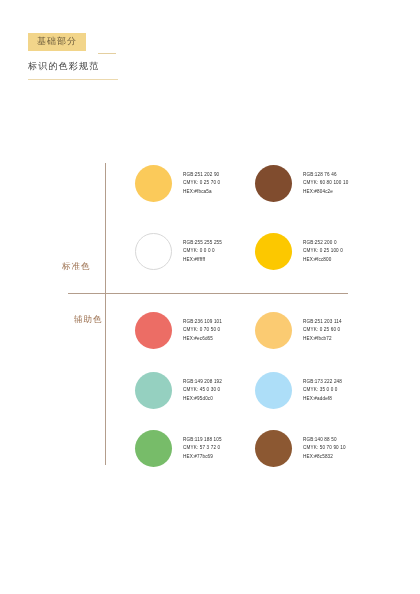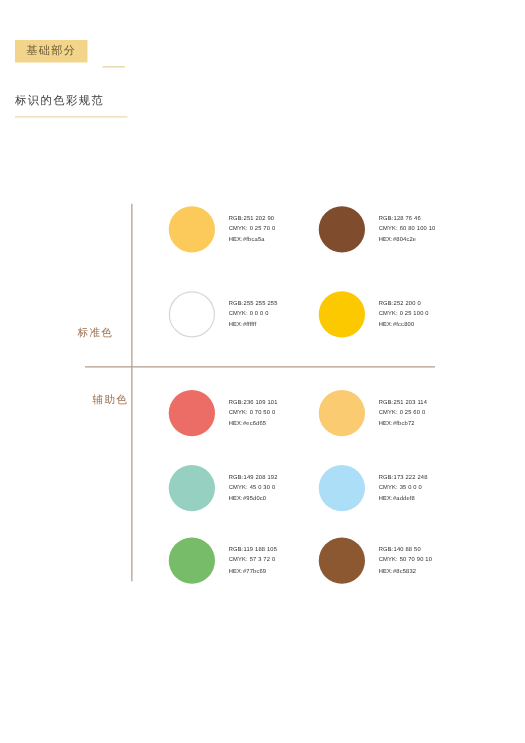--- a/index.html
+++ b/index.html
@@ -6,39 +6,39 @@
   body{
     width:420px;height:594px;
     background:#ffffff;
     font-family:"Liberation Sans","DejaVu Sans",sans-serif;
     position:relative;
     overflow:hidden;
     -webkit-font-smoothing:antialiased;
   }
 
   
-  #header{position:absolute;left:12px;top:30px;width:120px;}
+  #header{position:absolute;left:28px;top:30px;width:120px;}
   #badge{
     display:inline-block;
     background:#f2d58a;
     color:#6b5a3a;
     font-size:9px;
     letter-spacing:1px;
     padding:4px 9px 5px 9px;
     line-height:1;
     white-space:nowrap;
   }
   #badge-dash{
     position:absolute;
     left:70px;top:23px;
     width:18px;height:1px;
     background:#e4cfa0;
   }
   #subtitle{
-    margin-top:26px;
+    margin-top:11px;
     font-size:9px;
     color:#3b3b3b;
     letter-spacing:1.2px;
     line-height:1;
     white-space:nowrap;
   }
   #subtitle-rule{
     margin-top:8px;
     width:90px;height:1px;
     background:#ecd9ae;

